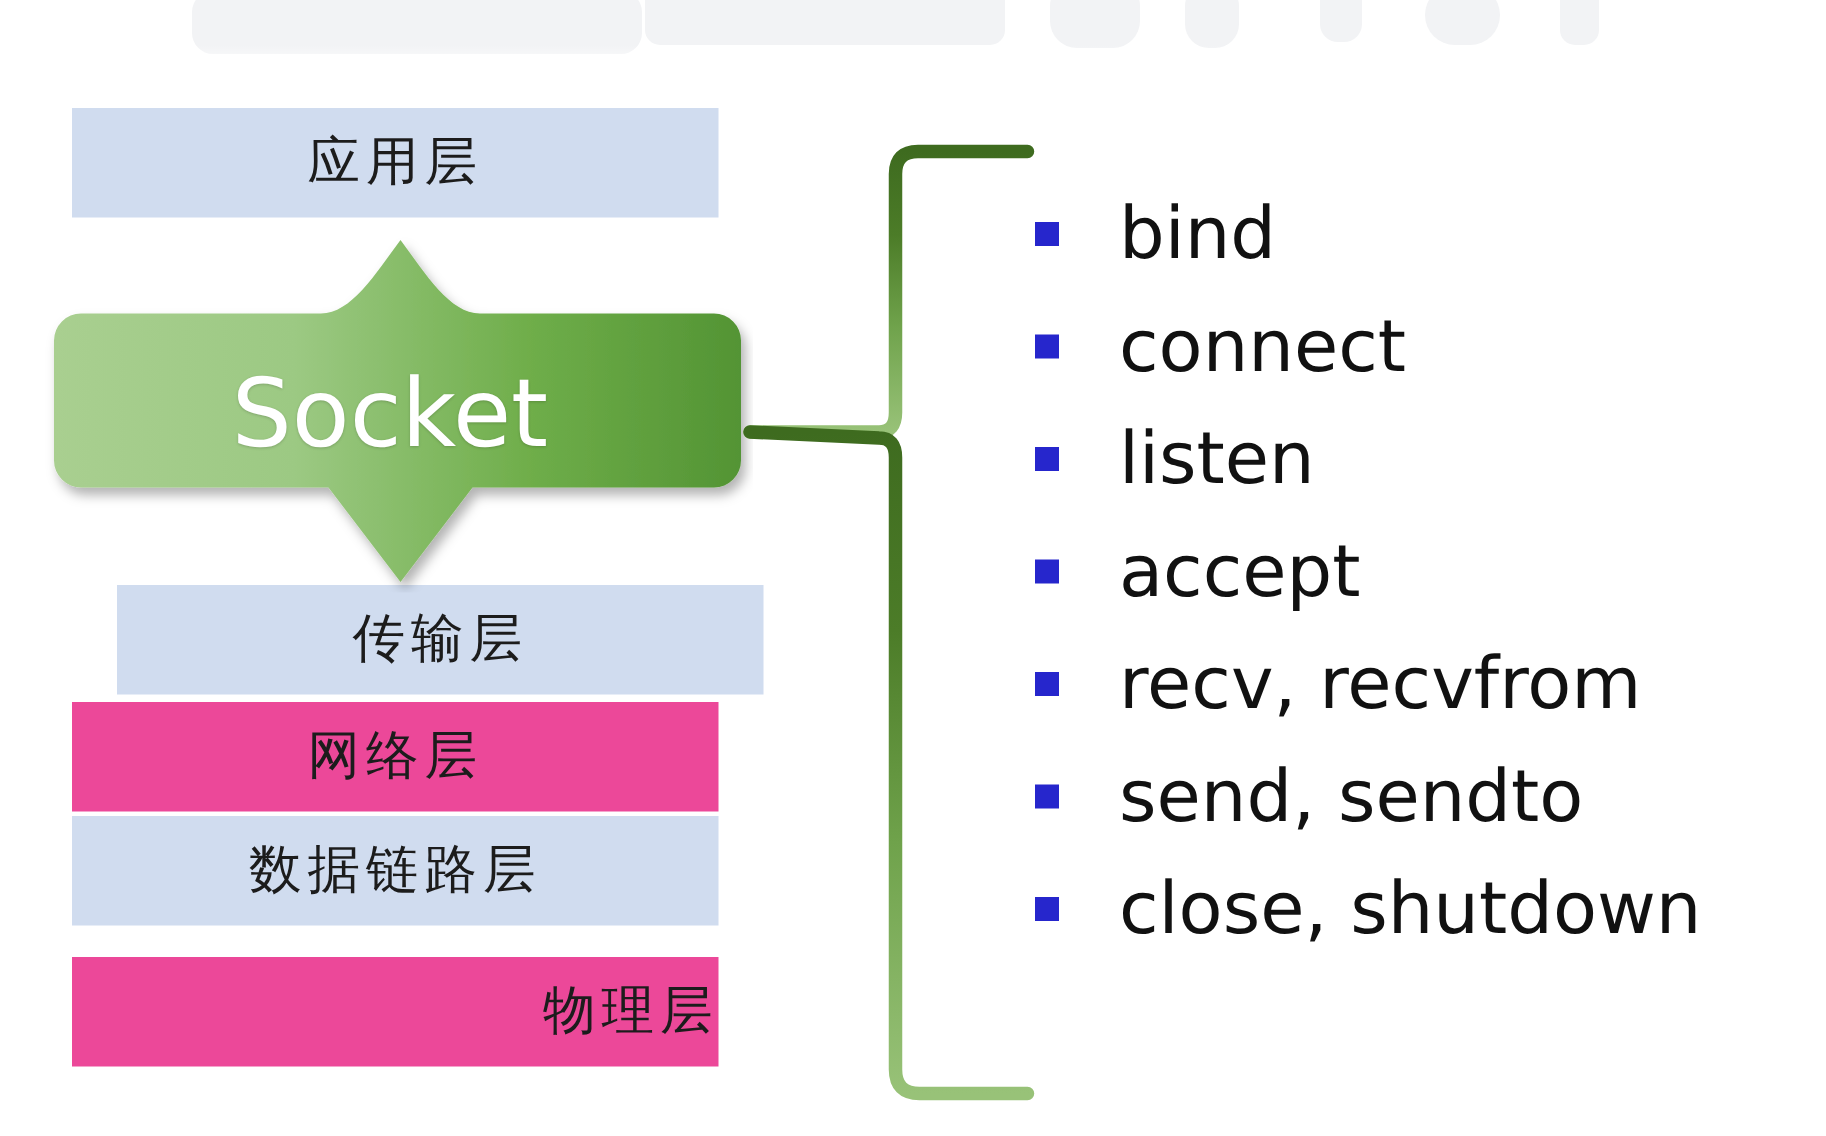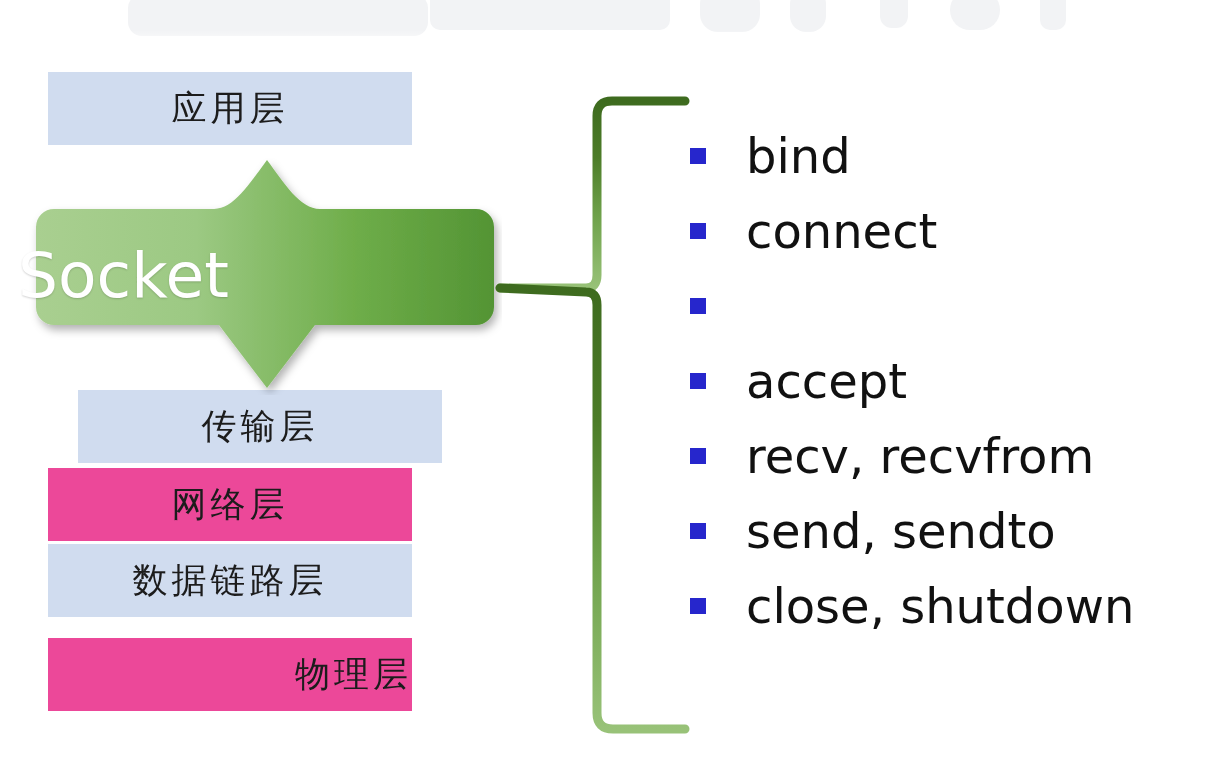--- a/index.html
+++ b/index.html
@@ -44,21 +44,21 @@
   
   .layer-stack {
     position: absolute;
     left: 48px;
     top: 72px;
     width: 424px;
   }
   .layer-box {
     position: absolute;
     left: 0;
-    width: 364px;
+    width: 431px;
     display: flex;
     align-items: center;
     justify-content: center;
     color: #1c1c1c;
     font-size: 35px;
     font-family: "DejaVu Serif", "Liberation Serif", serif;
     letter-spacing: 4px;
     line-height: 1;
     white-space: nowrap;
   }
@@ -81,20 +81,21 @@
     height: 240px;
   }
   .socket-label {
     position: absolute;
     left: 0;
     top: 0;
     width: 484px;
     height: 240px;
     display: flex;
     align-items: center;
+    justify-content: center;
     color: #ffffff;
     font-size: 63px;
     font-family: "DejaVu Sans", "Liberation Sans", sans-serif;
     letter-spacing: 0px;
     text-shadow: 0 1px 2px rgba(0,0,0,0.18);
   }
 
   
   .brace {
     position: absolute;
@@ -222,20 +223,21 @@
     <div class="api-item">
       <span class="api-bullet"></span>
       <span class="api-text">bind</span>
     </div>
     <div class="api-item">
       <span class="api-bullet"></span>
       <span class="api-text">connect</span>
     </div>
     <div class="api-item">
       <span class="api-bullet"></span>
+      <span class="api-text">listen</span>
     </div>
     <div class="api-item">
       <span class="api-bullet"></span>
       <span class="api-text">accept</span>
     </div>
     <div class="api-item">
       <span class="api-bullet"></span>
       <span class="api-text">recv, recvfrom</span>
     </div>
     <div class="api-item">

